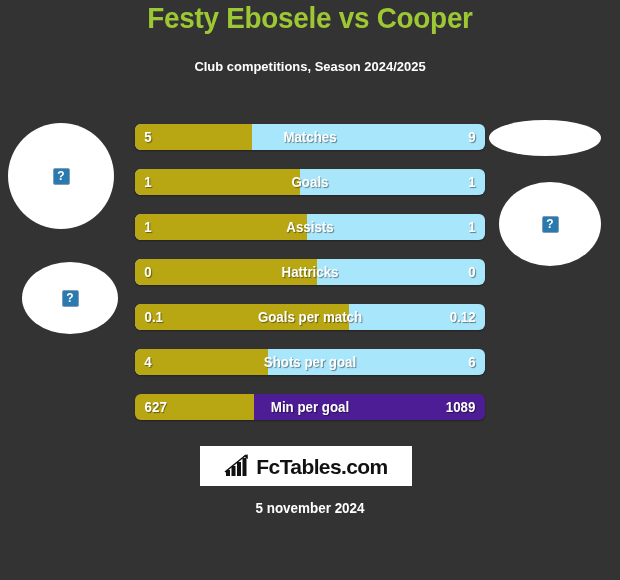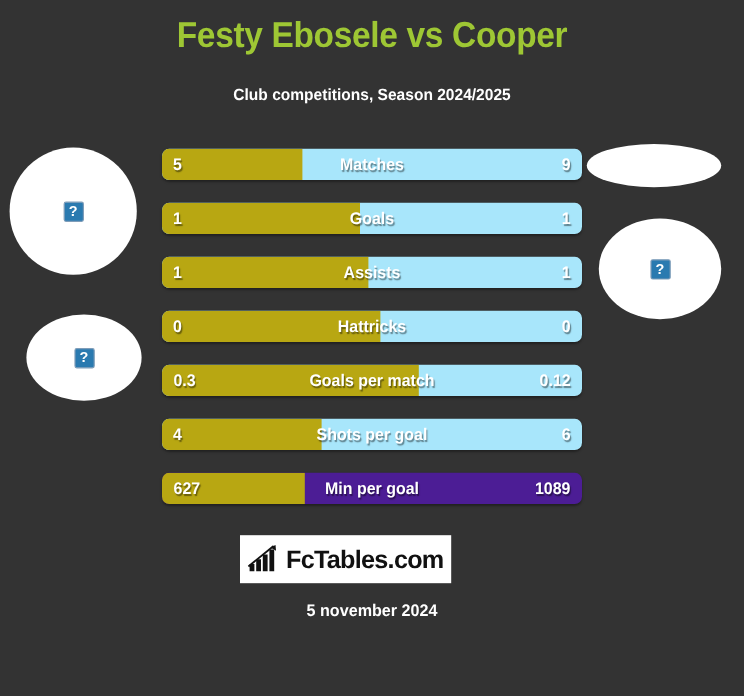--- a/index.html
+++ b/index.html
@@ -10,21 +10,20 @@
     width: 620px;
     height: 580px;
     background: #333333;
     font-family: "Liberation Sans", sans-serif;
     overflow: hidden;
     position: relative;
   }
 
   
   .header {
-    padding-top: 12px;
     text-align: center;
   }
   .page-title {
     color: #9ec734;
     font-size: 30px;
     font-weight: bold;
     letter-spacing: -0.3px;
     line-height: 36px;
     margin: 0;
     font-family: "Liberation Sans Narrow", "Liberation Sans", sans-serif;
@@ -123,21 +122,21 @@
     transform: scaleX(0.95);
   }
   .stat-home { left: 9px; }
   .stat-away { right: 9px; }
 
   
   .logo-box {
     position: absolute;
     left: 200px;
     top: 446px;
-    width: 176px;
+    width: 212px;
     height: 40px;
     background: #ffffff;
     display: flex;
     align-items: center;
     justify-content: center;
     gap: 6px;
   }
   .logo-icon { display: block; }
   .logo-text {
     color: #111111;
@@ -197,21 +196,21 @@
       <div class="stat-away">1</div>
     </div>
     <div class="stat-row" style="background: rgb(168, 230, 251);">
       <div class="stat-fill" style="width: 52%; background: rgb(184, 167, 18);"></div>
       <div class="stat-home">0</div>
       <div class="stat-label">Hattricks</div>
       <div class="stat-away">0</div>
     </div>
     <div class="stat-row" style="background: rgb(168, 230, 251);">
       <div class="stat-fill" style="width: 61%; background: rgb(184, 167, 18);"></div>
-      <div class="stat-home">0.3</div>
+      <div class="stat-home">0.1</div>
       <div class="stat-label">Goals per match</div>
       <div class="stat-away">0.12</div>
     </div>
     <div class="stat-row" style="background: rgb(168, 230, 251);">
       <div class="stat-fill" style="width: 38%; background: rgb(184, 167, 18);"></div>
       <div class="stat-home">4</div>
       <div class="stat-label">Shots per goal</div>
       <div class="stat-away">6</div>
     </div>
     <div class="stat-row" style="background: #4c1d95;">

